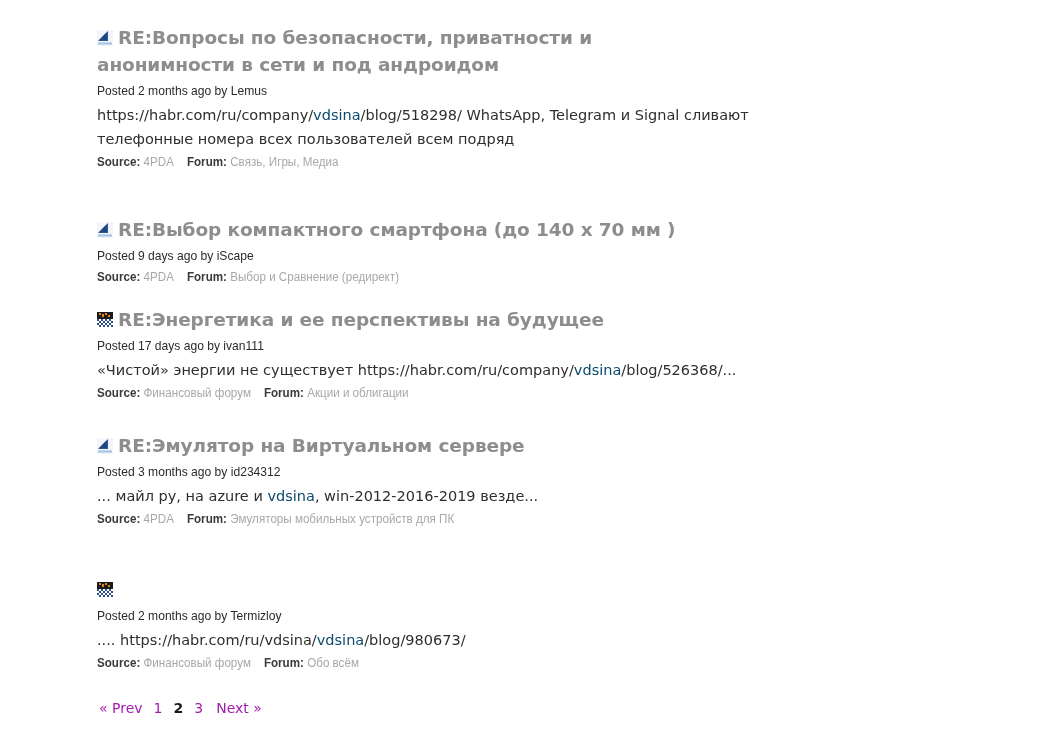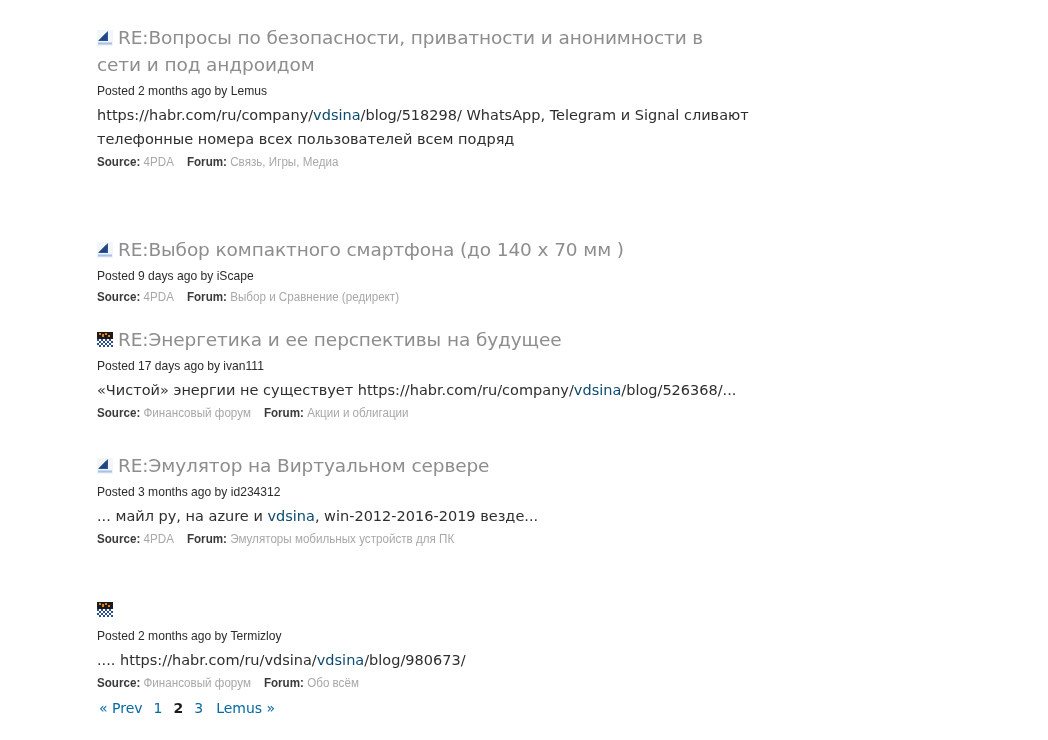--- a/index.html
+++ b/index.html
@@ -22,32 +22,32 @@
     width: 660px;
   }
 
   .result {
     margin: 0;
     padding: 0;
   }
 
   
   .result.r0 { margin-top: 24px; }
-  .result.r1 { margin-top: 64px; }
+  .result.r1 { margin-top: 44px; }
   .result.r2 { margin-top: 19px; }
   .result.r3 { margin-top: 29px; }
   .result.r4 { margin-top: 47px; }
 
   .result-title {
     display: block;
     font-family: "DejaVu Sans", sans-serif;
     font-size: 18.5px;
     line-height: 27px;
     color: #8d8d8d;
-    font-weight: 400;
+    font-weight: 700;
     text-decoration: none;
     letter-spacing: -0.1px;
     max-width: 625px;
   }
   .result-title .favicon {
     display: inline-block;
     vertical-align: -2px;
     width: 16px;
     height: 16px;
     margin-right: 5px;
@@ -106,21 +106,21 @@
     top: 698px;
     font-family: "DejaVu Sans", sans-serif;
     font-size: 14px;
     line-height: 20px;
     color: #8d8d8d;
     white-space: nowrap;
   }
   .pagination a,
   .pagination span {
     text-decoration: none;
-    color: #0369a1;
+    color: #a21caf;
     margin-right: 11px;
     display: inline-block;
   }
   .pagination .page-current {
     color: #1a1a1a;
     font-weight: bold;
   }
   .pagination .page-last { margin-right: 13px; }
 
   
@@ -222,14 +222,14 @@
             <rect x="10" y="13" width="2" height="2" fill="#2b4f8a"></rect>
             <rect x="14" y="13" width="2" height="2" fill="#2b4f8a"></rect>
           </svg></span></a>
       <div class="posted">Posted 2 months ago by Termizloy</div>
       <div class="snippet"><span>.... https://habr.com/ru/vdsina/</span><span class="hl">vdsina</span><span>/blog/980673/</span></div>
       <div class="meta"><span class="meta-label">Source:</span> <span class="meta-value">Финансовый форум</span><span class="meta-gap"></span><span class="meta-label">Forum:</span> <span class="meta-value">Обо всём</span></div>
     </div>
   </div>
 
 <div class="pagination">
-  <a href="#">« Prev</a><a href="#">1</a><span class="page-current">2</span><a href="#" class="page-last">3</a><a href="#">Lemus »</a>
+  <a href="#">« Prev</a><a href="#">1</a><span class="page-current">2</span><a href="#" class="page-last">3</a><a href="#">Next »</a>
 </div>
 
 </body></html>

